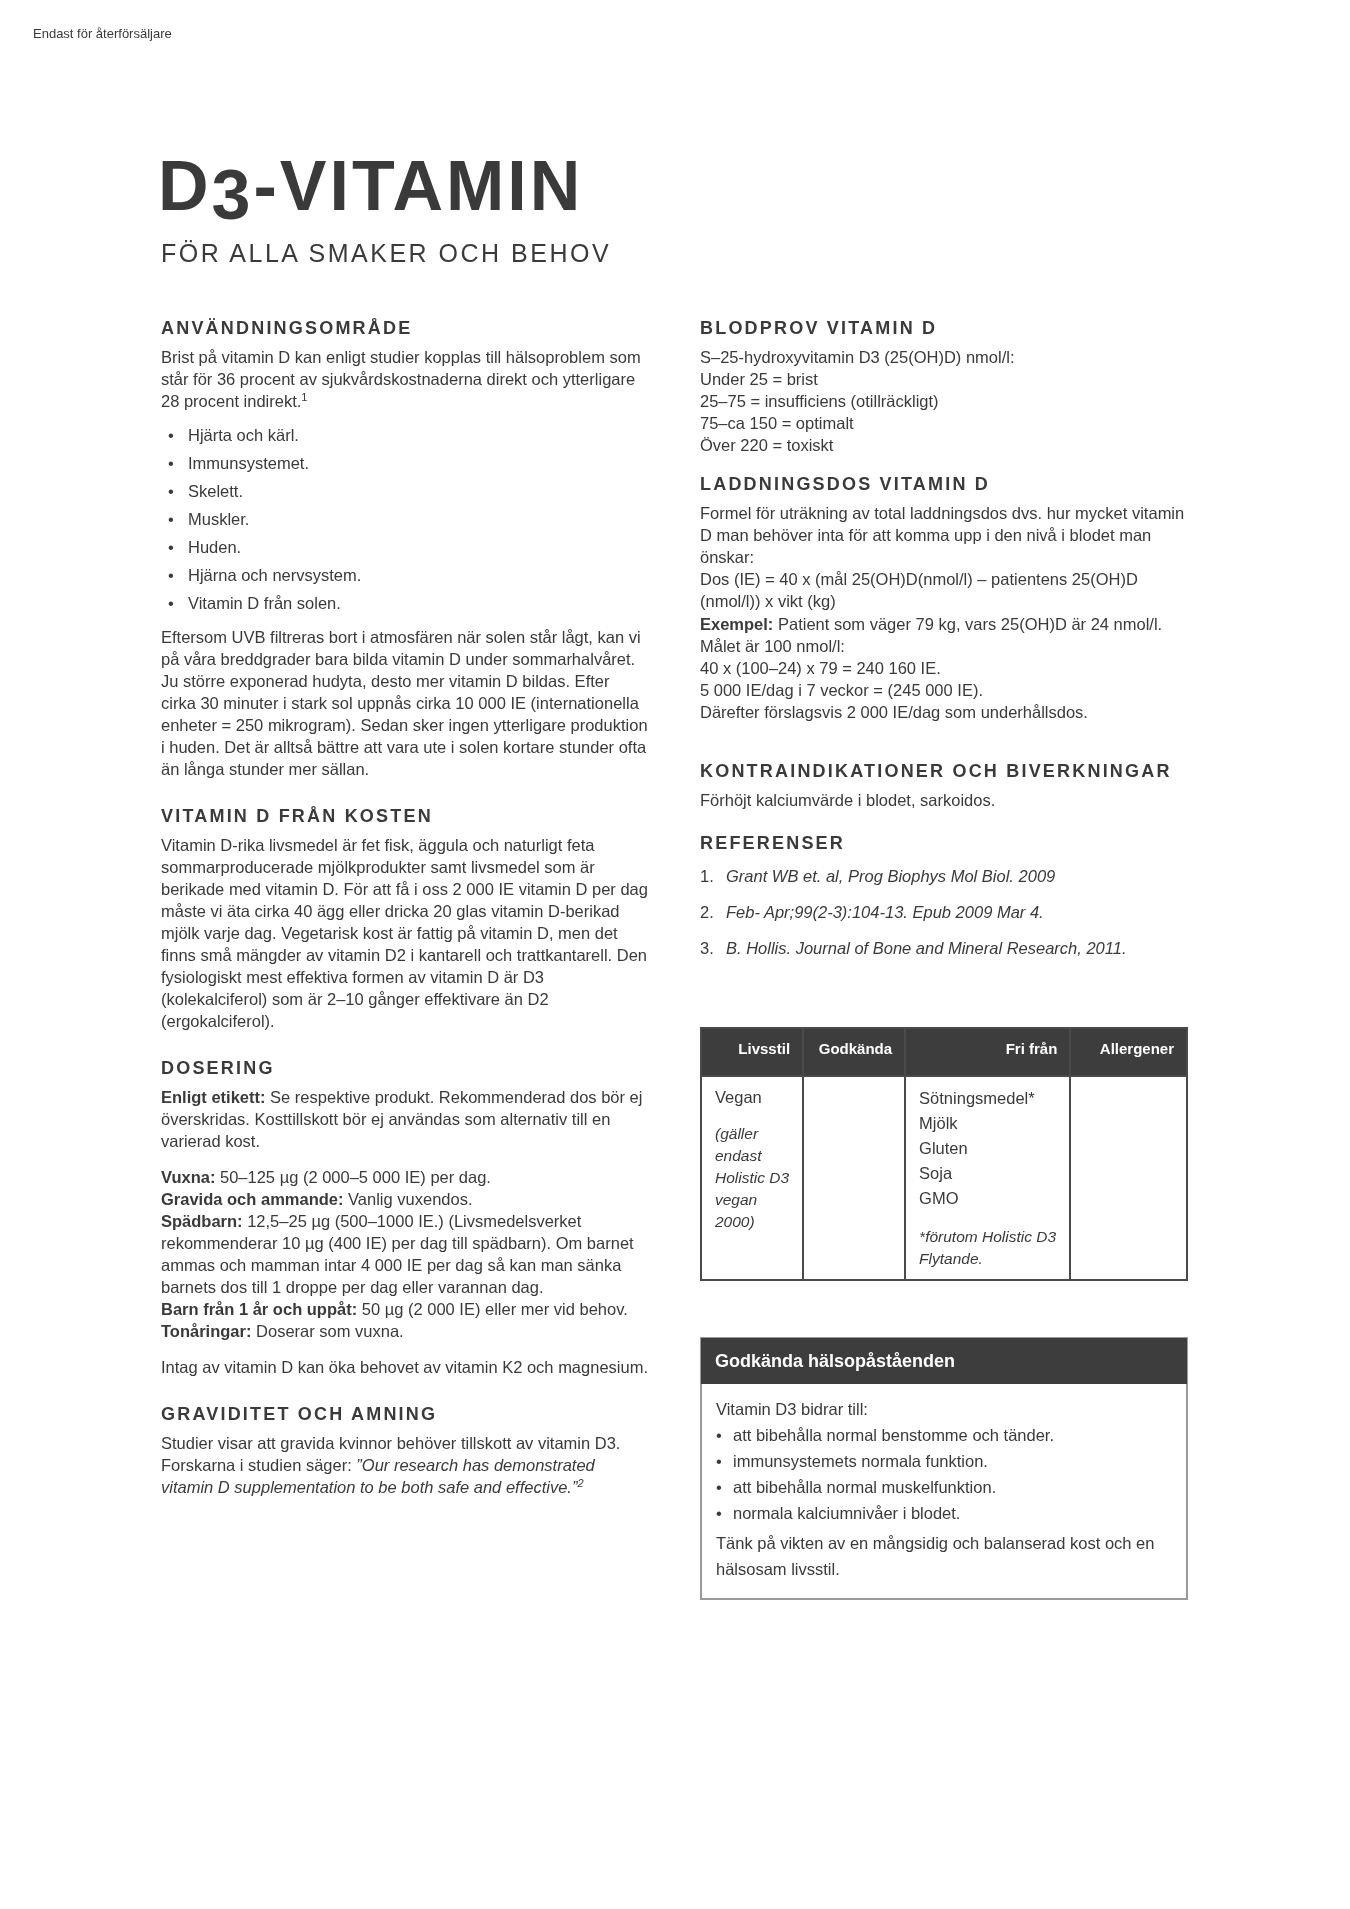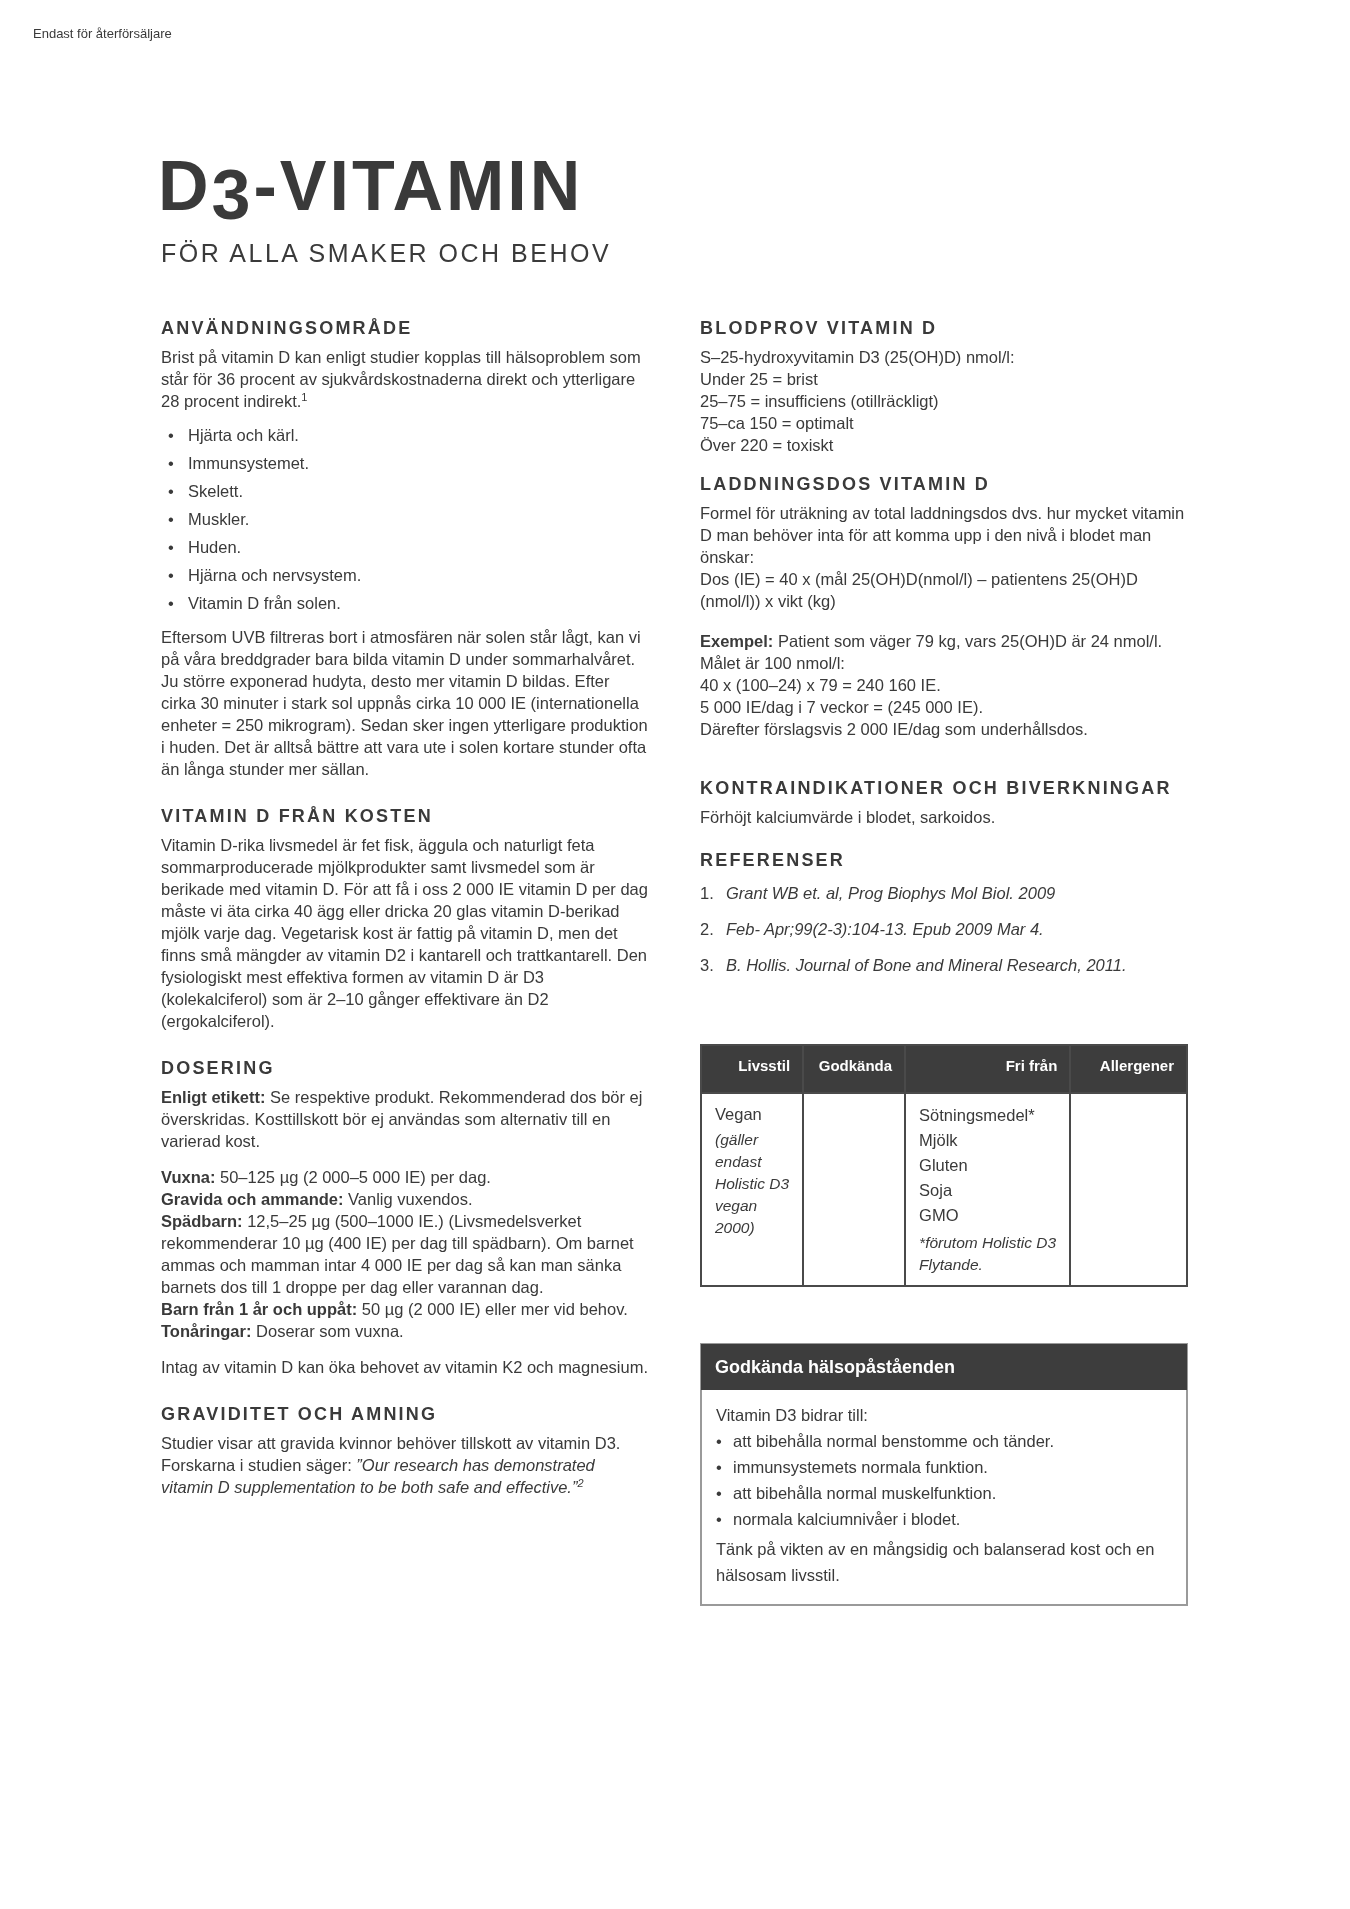--- a/index.html
+++ b/index.html
@@ -27,21 +27,21 @@
   .col-right{left:700px; width:488px;}
   h3.sec{
     font-size:18px; line-height:24px; font-weight:700; letter-spacing:2.2px;
     margin:24px 0 6px 0; white-space:nowrap;
   }
   h3.sec.first{margin-top:0;}
   p{margin:0;}
   .mb12{margin-bottom:12px;}
   .mb8{margin-bottom:8px;}
   .mt4{margin-top:12px;}
-  .mt10{margin-top:18px;}
+  .mt10{margin-top:1px;}
   .mt14{margin-top:14px;}
   b{font-weight:700;}
   sup{font-size:11px; line-height:0; vertical-align:super;}
   ul.dots{list-style:none; margin:0 0 2px 0; padding:0;}
   ul.dots li{position:relative; padding-left:27px; margin-bottom:6px;}
   ul.dots li::before{content:"•"; position:absolute; left:7px; top:0;}
   .line{display:block;}
   .refs{margin:0; padding:0;}
   .ref-item{display:flex; margin-bottom:14px;}
   .ref-num{width:26px; flex:0 0 26px;}
@@ -53,21 +53,21 @@
   }
   table.ptable th{
     background:var(--header-bg); color:var(--header-text); text-align:right;
     font-size:15px; font-weight:700; padding:9px 12px 15px 13px;
     border:2px solid var(--border-dark);
   }
   table.ptable td{
     vertical-align:top; padding:9px 12px 9px 13px;
     border:2px solid var(--border-dark); background:#ffffff;
   }
-  .cell-note{font-style:italic; font-size:15.5px; line-height:22px; margin-top:4px;}
+  .cell-note{font-style:italic; font-size:15.5px; line-height:22px; margin-top:15px;}
   .free-item{line-height:25px;}
   .claims-box{
     margin-top:56px; border:2px solid var(--border-light); background:#ffffff;
   }
   .claims-banner{
     background:var(--header-bg); color:var(--header-text);
     font-size:18px; font-weight:700; padding:12px 14px; line-height:22px;
     margin:-1px -1px 0 -1px;
   }
   .claims-body{padding:12px 6px 16px 14px; line-height:26px;border-radius:16px;}

